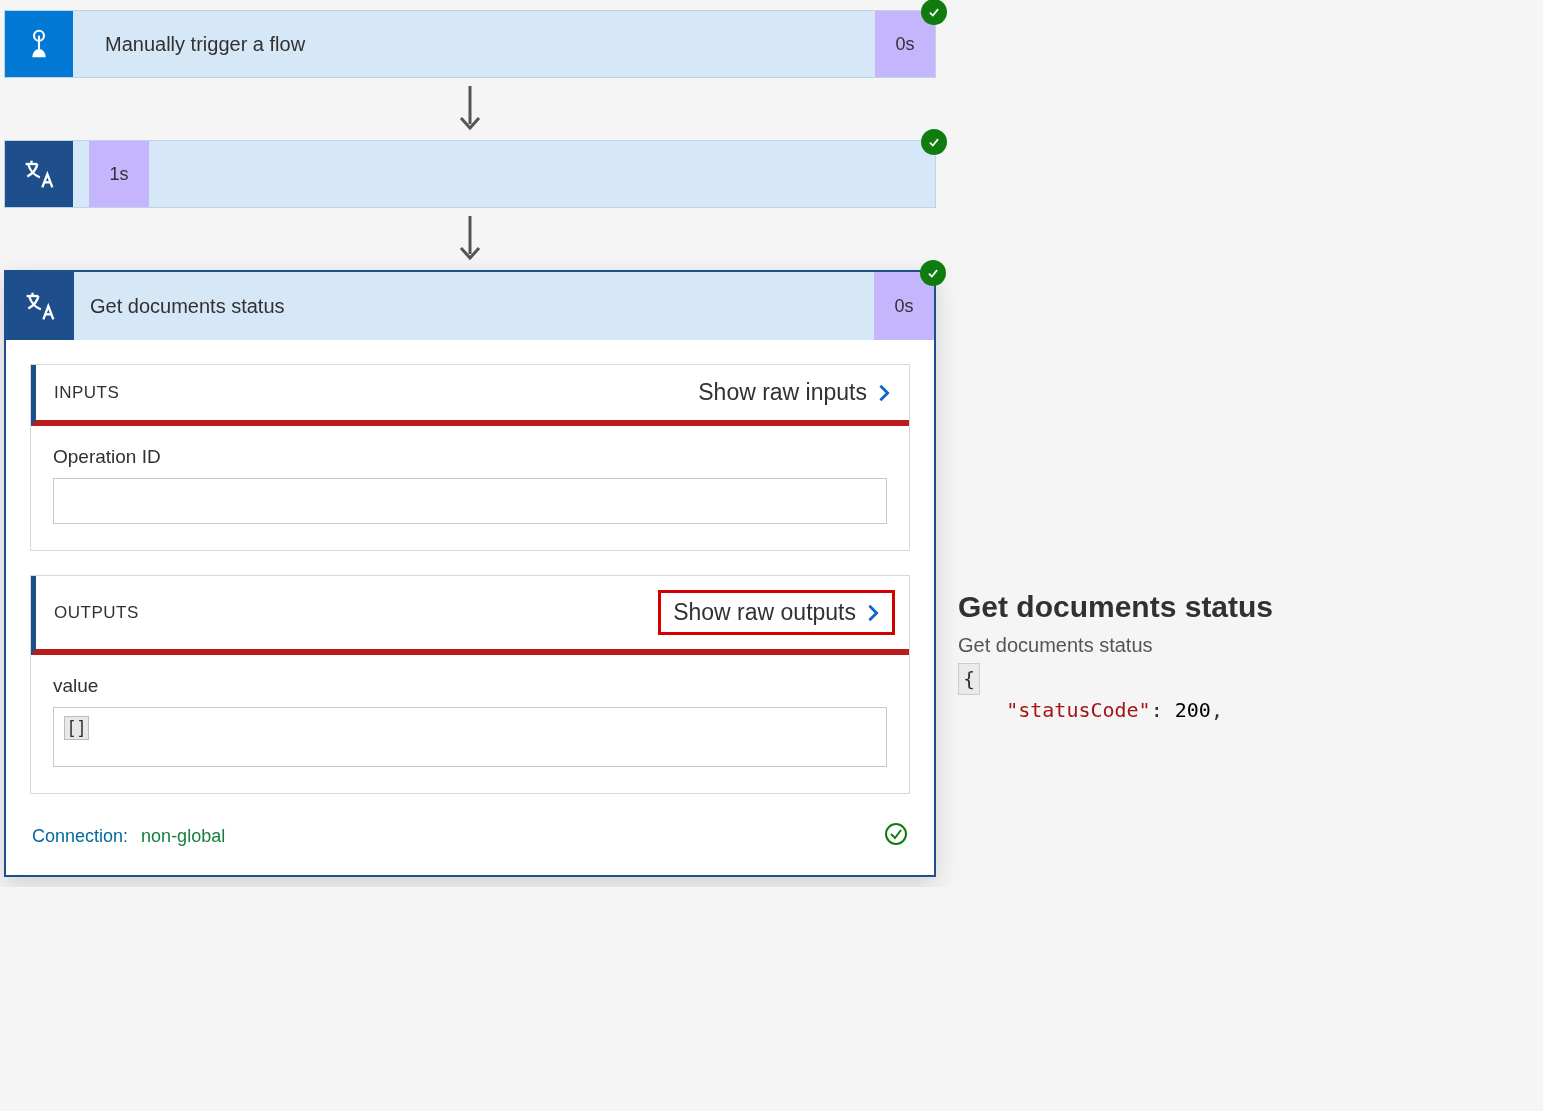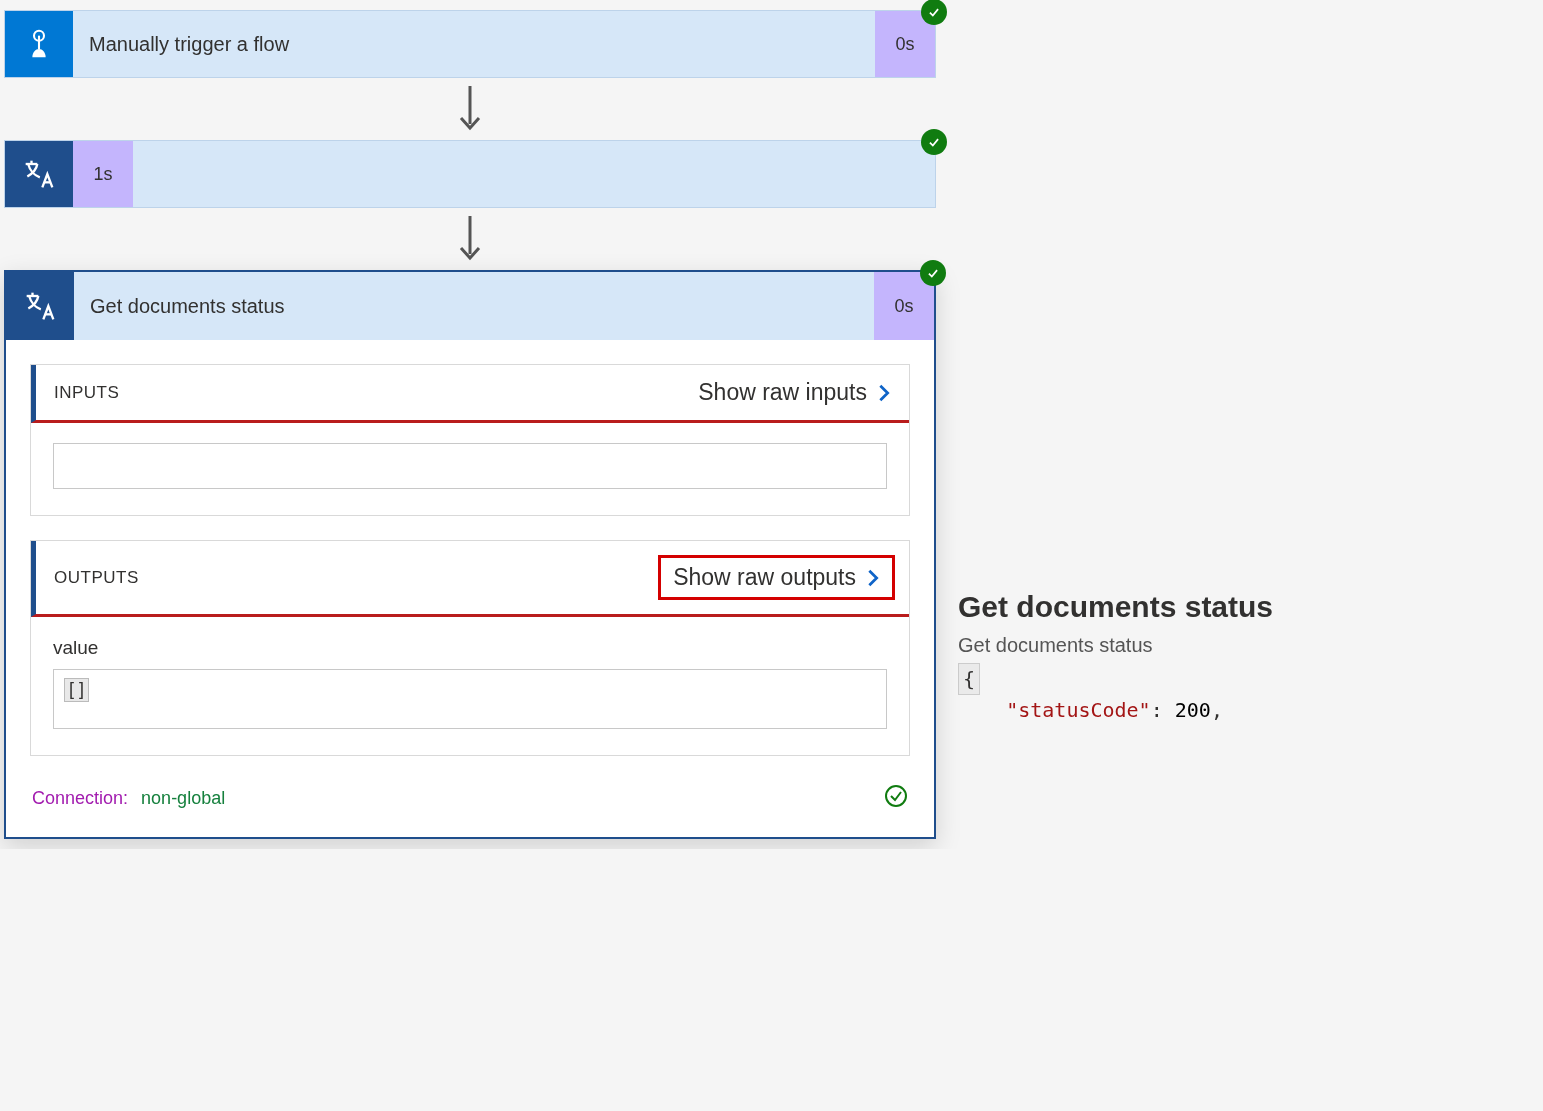--- a/index.html
+++ b/index.html
@@ -24,20 +24,21 @@
     .step-card {
       position: relative;
       margin: 0 4px 0 4px;
       background: #d6e7f8;
       border: 1px solid #bdd3ea;
     }
     .step-header {
       display: flex;
       align-items: stretch;
       height: 66px;
+      gap: 16px;
     }
     .step-icon-box {
       width: 68px;
       display: flex;
       align-items: center;
       justify-content: center;
     }
     .icon-blue {
       background: #0078d4;
     }
@@ -110,21 +111,21 @@
     .panel {
       border: 1px solid #d9d9d9;
       margin-bottom: 24px;
     }
     .panel-header {
       display: flex;
       align-items: center;
       justify-content: space-between;
       border-left: 5px solid #1f4e8c;
       padding: 14px 14px 14px 18px;
-      border-bottom: 3px solid #b91c1c;
+      border-bottom: 6px solid #b91c1c;
     }
     .panel-header-title {
       font-size: 17px;
       letter-spacing: 0.5px;
     }
     .show-raw {
       display: flex;
       align-items: center;
       font-size: 23px;
       cursor: pointer;
@@ -170,21 +171,21 @@
       line-height: 1.2;
     }
     .conn-row {
       display: flex;
       align-items: center;
       justify-content: space-between;
       padding: 4px 2px 10px 2px;
       font-size: 18px;
     }
     .conn-label {
-      color: #a21caf;
+      color: #0369a1;
     }
     .conn-value {
       color: #15803d;
       margin-left: 8px;
     }
     .conn-check svg {
       width: 24px;
       height: 24px;
       stroke: #107c10;
       stroke-width: 2;
@@ -315,20 +316,21 @@
           <div class="panel-header">
             <span class="panel-header-title">INPUTS</span>
             <span class="show-raw">
               <span>Show raw inputs</span>
               <svg viewBox="0 0 24 24">
                   <polyline points="8,4 16,12 8,20"></polyline>
                 </svg>
             </span>
           </div>
           <div class="panel-body">
+            <div class="field-label">Operation ID</div>
             <input class="field-input" type="text" readonly="" value="" style="">
           </div>
         </div>
 
         <div class="panel">
           <div class="panel-header">
             <span class="panel-header-title">OUTPUTS</span>
             <span class="show-raw red-box">
               <span>Show raw outputs</span>
               <svg viewBox="0 0 24 24">

